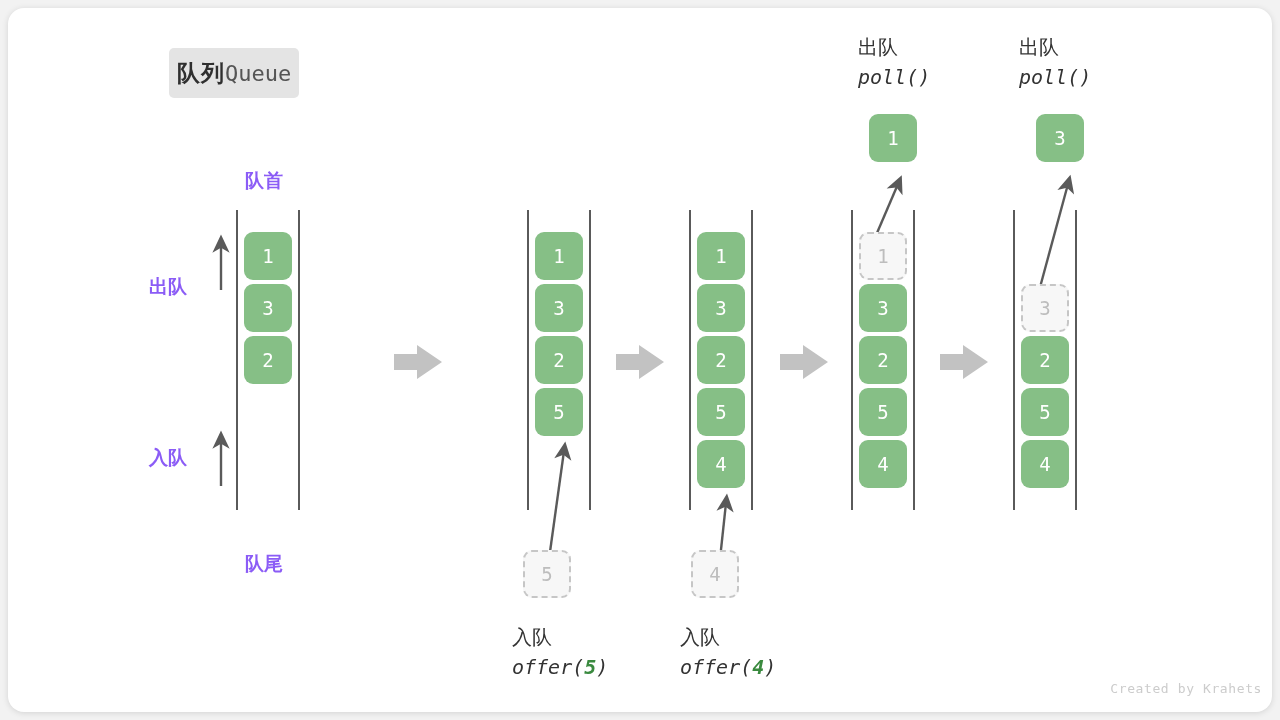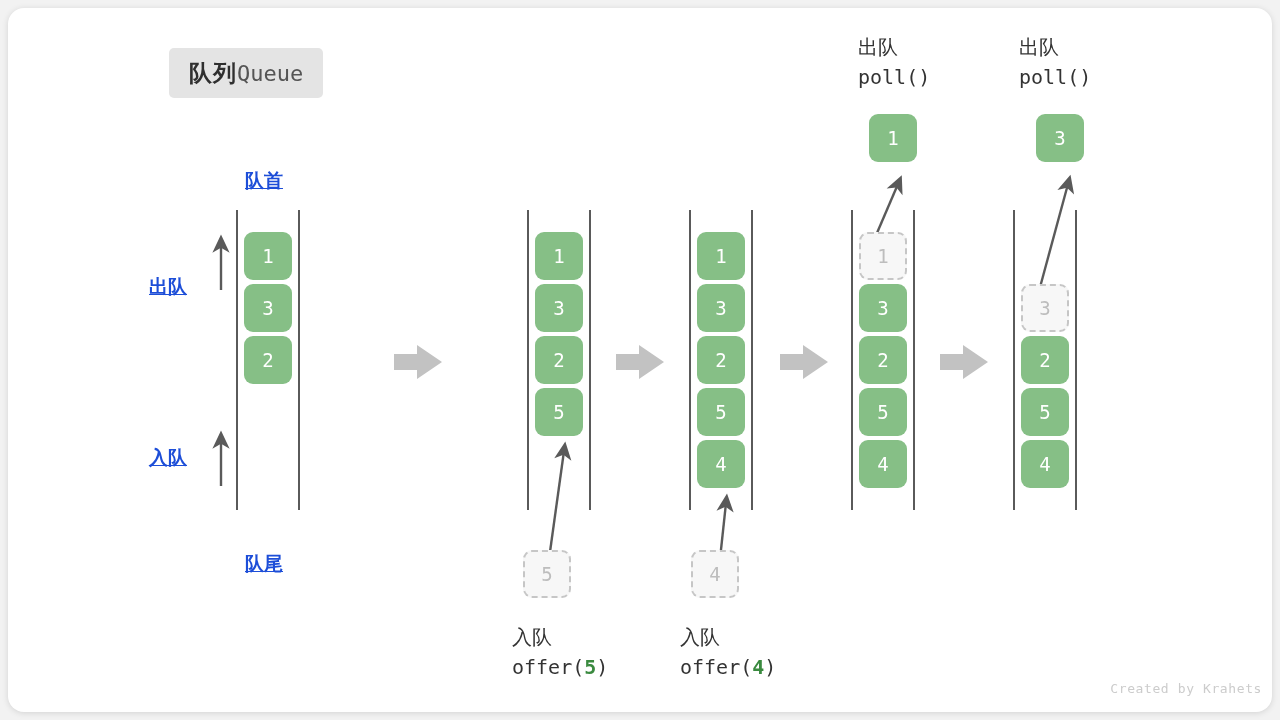--- a/index.html
+++ b/index.html
@@ -14,21 +14,21 @@
     background:#ffffff;border-radius:16px;
     box-shadow:0 1px 6px rgba(0,0,0,0.13);
   }
   #stage{position:absolute;left:0;top:0;width:1264px;height:704px;}
 
   
   .badge{
     position:absolute;
     background:#e4e4e4;border-radius:5px;
     display:flex;align-items:center;
-    padding:0 20px;height:50px;
+    padding:0 8px;height:50px;
     box-sizing:border-box;
   }
   .badge .cn{
     font-size:23px;font-weight:bold;color:#2f2f2f;letter-spacing:1px;
   }
   .badge .en{
     font-size:22px;color:#555;
     font-family:"DejaVu Sans Mono","Liberation Mono",monospace;
   }
 
@@ -45,32 +45,32 @@
     box-sizing:border-box;
   }
   .box.ghost{
     background:#f7f7f7;
     border:2px dashed #c6c6c6;
     color:#bdbdbd;
   }
 
   
   .lbl{
-    position:absolute;color:#1d4ed8;font-size:19px;font-weight:bold;
+    position:absolute;color:#8b5cf6;font-size:19px;font-weight:bold;
     white-space:nowrap;
-    text-decoration:underline;
   }
   .caption{
     position:absolute;white-space:nowrap;color:#333;
     line-height:1.52;
   }
   .caption .cn{font-size:20px;display:block;}
   .caption .code{
     font-size:20px;display:block;
     font-family:"DejaVu Sans Mono","Liberation Mono",monospace;
+    font-style:italic;
   }
   .caption .code .hl{color:#3a8a3f;font-weight:bold;}
 
   .credit{
     position:absolute;right:10px;bottom:16px;
     color:#cccccc;font-size:13px;letter-spacing:.6px;
     font-family:"DejaVu Sans Mono","Liberation Mono",monospace;
   }
 
   svg.olay{position:absolute;left:0;top:0;width:1264px;height:704px;pointer-events:none;}

